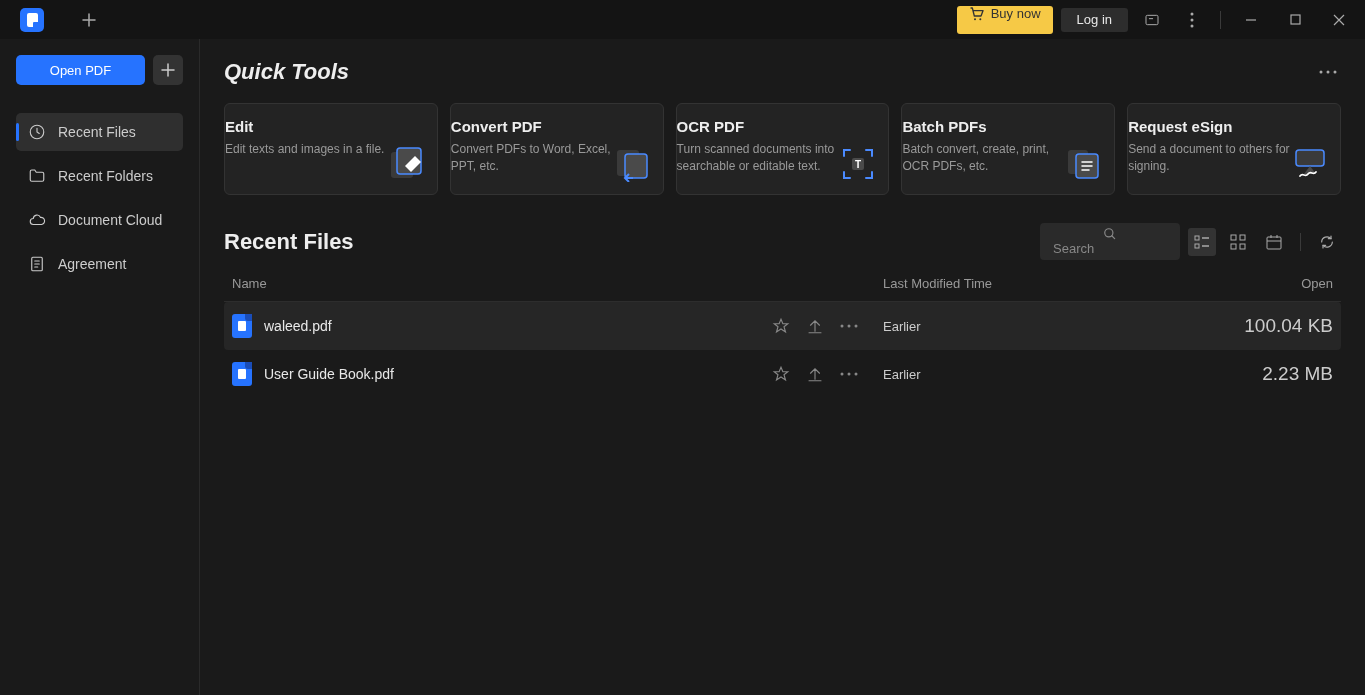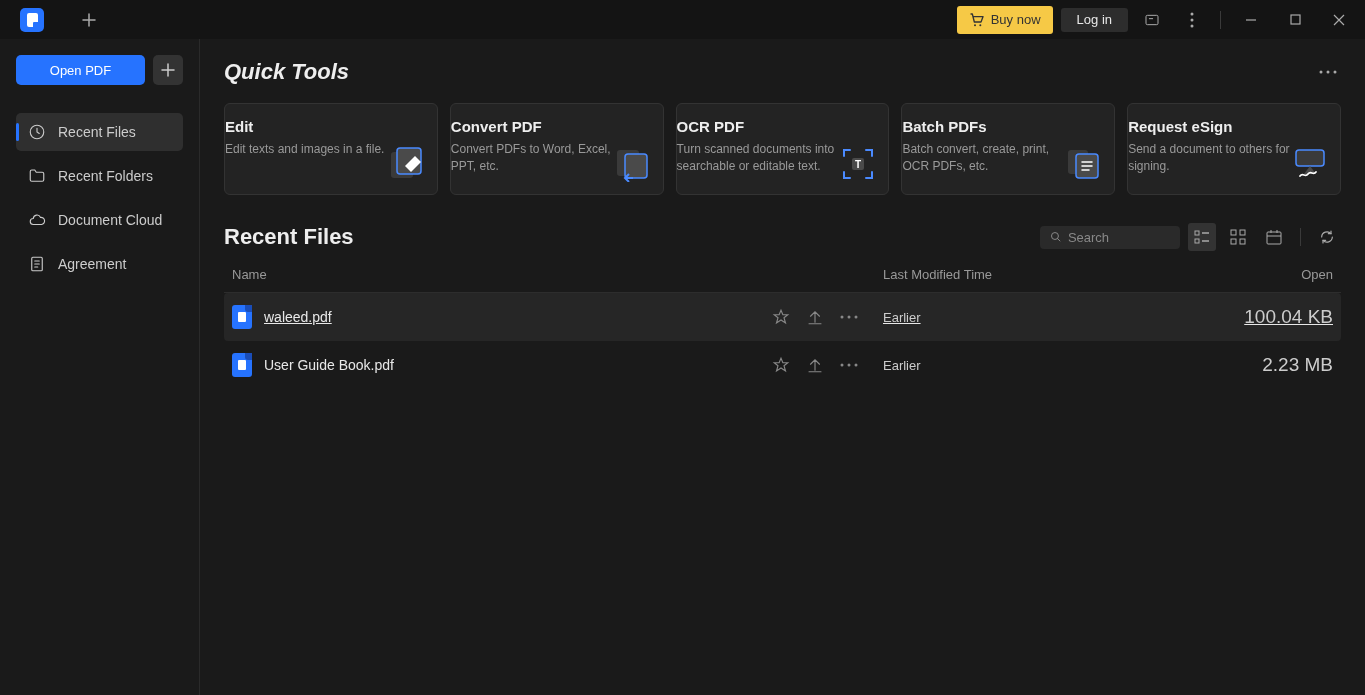--- a/index.html
+++ b/index.html
@@ -4,21 +4,21 @@
 <style>
 * { margin: 0; padding: 0; box-sizing: border-box; font-family: -apple-system, BlinkMacSystemFont, "Segoe UI", Arial, sans-serif; }
 body { background: #1a1a1a; color: #e8e8e8; width: 1365px; height: 695px; overflow: hidden; }
 .titlebar { height: 39px; background: #141414; display: flex; align-items: center; justify-content: space-between; }
 .titlebar-left { display: flex; align-items: center; height: 100%; }
 .app-icon { width: 24px; height: 24px; background: #2673ff; border-radius: 5px; margin-left: 20px; display: flex; align-items: center; justify-content: center; }
 .app-icon-inner { width: 11px; height: 14px; background: #fff; border-radius: 2px; position: relative; }
 .app-icon-inner::after { content: ""; position: absolute; right: -1px; bottom: -1px; width: 6px; height: 6px; background: #2673ff; border-radius: 1px; }
 .tab-add { width: 30px; height: 30px; margin-left: 30px; display: flex; align-items: center; justify-content: center; color: #aaa; cursor: pointer; font-size: 16px; }
 .titlebar-right { display: flex; align-items: center; gap: 8px; padding-right: 8px; }
-.btn-buy { background: #f6c946; color: #333; border: none; height: 28px; padding: 0 12px; border-radius: 3px; font-size: 13px; font-weight: 500; display: flex; align-items: center; gap: 6px; cursor: pointer; }
+.btn-buy { background: #f6c946; color: #333; border: none; height: 28px; padding: 0 12px; border-radius: 3px; font-size: 13px; font-weight: 500; display: flex; align-items: flex-start; gap: 6px; cursor: pointer; }
 .btn-login { background: #2d2d2d; color: #e8e8e8; border: none; height: 24px; padding: 0 16px; border-radius: 3px; font-size: 13px; cursor: pointer; }
 .titlebar-icon { width: 32px; height: 32px; display: flex; align-items: center; justify-content: center; color: #aaa; cursor: pointer; }
 .titlebar-divider { width: 1px; height: 18px; background: #3a3a3a; margin: 0 4px; }
 .win-btn { width: 36px; height: 32px; display: flex; align-items: center; justify-content: center; color: #aaa; cursor: pointer; }
 .app { display: flex; height: calc(100% - 39px); }
 .sidebar { width: 200px; background: #1a1a1a; padding: 16px; border-right: 1px solid #2a2a2a; }
 .sidebar-top { display: flex; gap: 8px; margin-bottom: 28px; }
 .btn-open { flex: 1; background: #2673ff; color: #fff; border: none; height: 30px; border-radius: 5px; font-size: 13px; cursor: pointer; }
 .btn-plus { width: 30px; height: 30px; background: #333; border: none; border-radius: 5px; color: #ccc; font-size: 17px; cursor: pointer; display: flex; align-items: center; justify-content: center; }
 .nav-item { display: flex; align-items: center; gap: 12px; padding: 10px 12px; border-radius: 5px; color: #ccc; font-size: 14px; cursor: pointer; margin-bottom: 6px; }
@@ -30,32 +30,32 @@
 .section-header { display: flex; align-items: center; justify-content: space-between; margin-bottom: 18px; font-style: italic; }
 .section-title { font-size: 22px; font-weight: 600; color: #eee; }
 .more-icon { color: #aaa; cursor: pointer; padding: 4px; }
 .tools-grid { display: flex; gap: 12px; margin-bottom: 28px; }
 .tool-card { flex: 1; background: #232323; border: 1px solid #333; border-radius: 6px; padding: 14px 0; min-height: 92px; position: relative; cursor: pointer; }
 .tool-title { font-size: 15px; font-weight: 600; color: #eee; margin-bottom: 6px; }
 .tool-desc { font-size: 12px; color: #999; line-height: 1.4; padding-right: 44px; }
 .tool-icon { position: absolute; right: 12px; bottom: 12px; width: 36px; height: 36px; }
 .recent-header { display: flex; align-items: center; justify-content: space-between; margin-bottom: 16px; }
 .recent-controls { display: flex; align-items: center; gap: 8px; }
-.search-box { display: flex; align-items: center; background: #2a2a2a; border-radius: 4px; padding: 4px 10px; width: 140px; }
+.search-box { display: flex; align-items: center; background: #2a2a2a; border-radius: 4px; padding: 4px 10px; width: 140px; flex-direction: column; }
 .search-box input { background: transparent; border: none; outline: none; color: #ccc; font-size: 13px; width: 100%; margin-left: 6px; }
 .search-box input::placeholder { color: #888; }
 .view-btn { width: 28px; height: 28px; display: flex; align-items: center; justify-content: center; color: #aaa; cursor: pointer; border-radius: 3px; }
 .view-btn.active { background: #333; }
 .controls-divider { width: 1px; height: 18px; background: #3a3a3a; margin: 0 4px; }
 .table-header { display: flex; padding: 0 8px 10px 8px; color: #999; font-size: 13px; border-bottom: 1px solid #2d2d2d; }
 .col-name { flex: 1; }
 .col-time { width: 340px; }
 .col-size { width: 110px; text-align: right; }
 .file-row { display: flex; align-items: center; padding: 12px 8px; border-radius: 4px; cursor: pointer; }
-.file-row:hover, .file-row.hover { background: #262626; text-decoration: underline; }
+.file-row:hover, .file-row.hover { background: #262626; }
 .file-name-cell { flex: 1; display: flex; align-items: center; gap: 12px; }
 .file-icon { width: 20px; height: 24px; background: #2673ff; border-radius: 3px; display: flex; align-items: center; justify-content: center; position: relative; flex-shrink: 0; }
 .file-icon::after { content: ""; position: absolute; top: 0; right: 0; width: 7px; height: 7px; background: #1a4db8; border-bottom-left-radius: 3px; }
 .file-icon-inner { width: 8px; height: 10px; background: #fff; border-radius: 1px; }
 .file-name { font-size: 14px; color: #e8e8e8; }
 .file-actions { display: flex; gap: 14px; margin-right: 24px; }
 .file-action { color: #888; cursor: pointer; width: 20px; height: 20px; display: flex; align-items: center; justify-content: center; }
 .file-time { width: 340px; font-size: 13px; color: #ccc; }
 .file-size { width: 110px; text-align: right; font-size: 19px; color: #ccc; }
 svg { display: block; }

